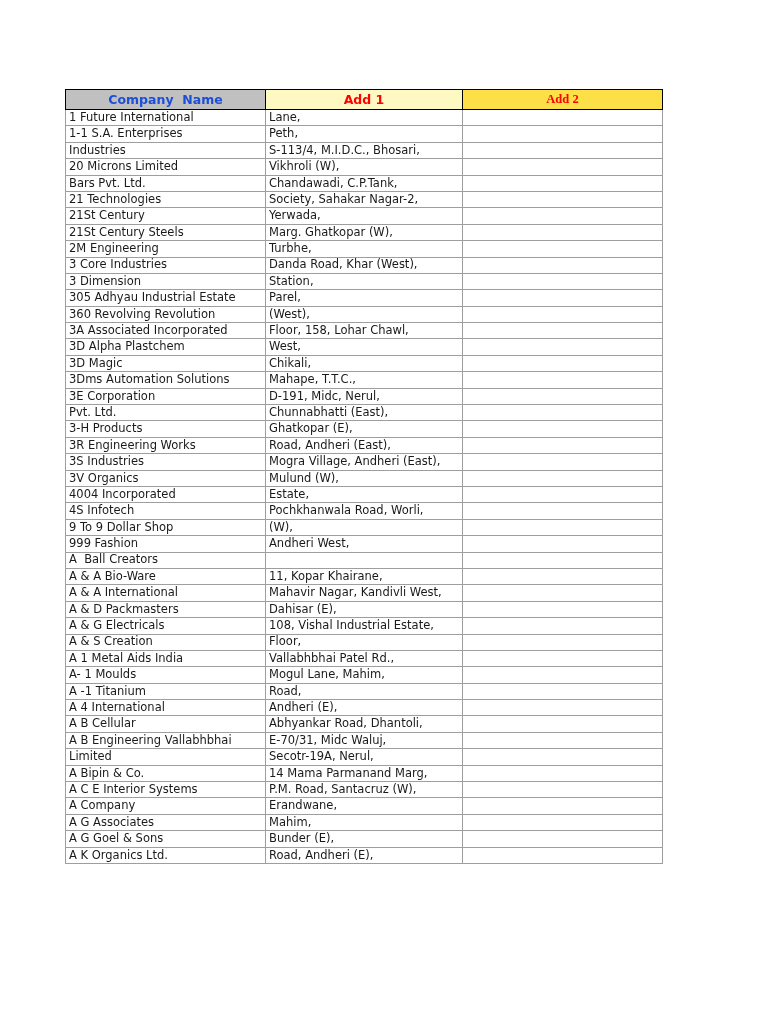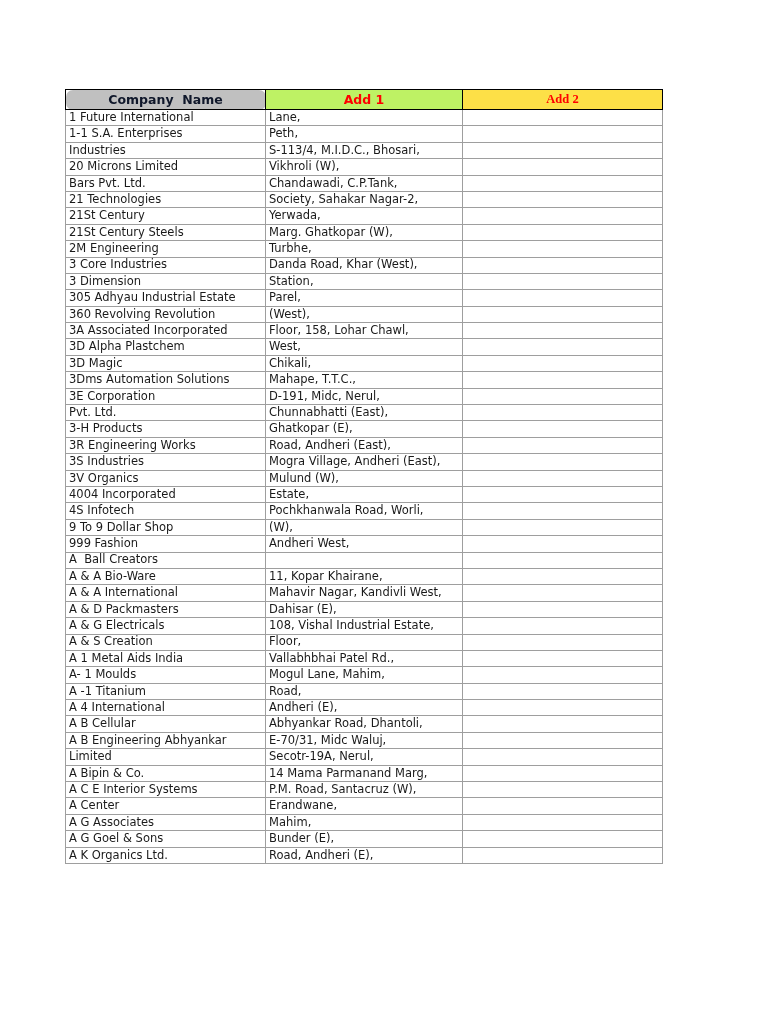--- a/index.html
+++ b/index.html
@@ -56,22 +56,22 @@
 
 <div class="page">
   <table class="companies">
     <colgroup>
       <col class="c1">
       <col class="c2">
       <col class="c3">
     </colgroup>
     <thead>
       <tr>
-        <th style="background: rgb(192, 192, 192); color: #0f172a; border-radius: 7px;">Company  Name</th>
-        <th style="background: #bef264; color: rgb(255, 0, 0);">Add 1</th>
+        <th style="background: rgb(192, 192, 192); color: #1d4ed8;">Company  Name</th>
+        <th style="background: #fef9c3; color: rgb(255, 0, 0);">Add 1</th>
         <th style="background: #fde047; color: rgb(255, 0, 0); font-family: Liberation Serif, serif;">Add 2</th>
       </tr>
     </thead>
     <tbody id="table-body">
         <tr>
           <td>1 Future International</td>
           <td>Lane,</td>
           <td></td>
         </tr>
         <tr>
@@ -253,41 +253,41 @@
           <td>A 4 International</td>
           <td>Andheri (E),</td>
           <td></td>
         </tr>
         <tr>
           <td>A B Cellular</td>
           <td>Abhyankar Road, Dhantoli,</td>
           <td></td>
         </tr>
         <tr>
-          <td>A B Engineering Abhyankar</td>
+          <td>A B Engineering Vallabhbhai</td>
           <td>E-70/31, Midc Waluj,</td>
           <td></td>
         </tr>
         <tr>
           <td>Limited</td>
           <td>Secotr-19A, Nerul,</td>
           <td></td>
         </tr>
         <tr>
           <td>A Bipin &amp; Co.</td>
           <td>14 Mama Parmanand Marg,</td>
           <td></td>
         </tr>
         <tr>
           <td>A C E Interior Systems</td>
           <td>P.M. Road, Santacruz (W),</td>
           <td></td>
         </tr>
         <tr>
-          <td>A Center</td>
+          <td>A Company</td>
           <td>Erandwane,</td>
           <td></td>
         </tr>
         <tr>
           <td>A G Associates</td>
           <td>Mahim,</td>
           <td></td>
         </tr>
         <tr>
           <td>A G Goel &amp; Sons</td>

